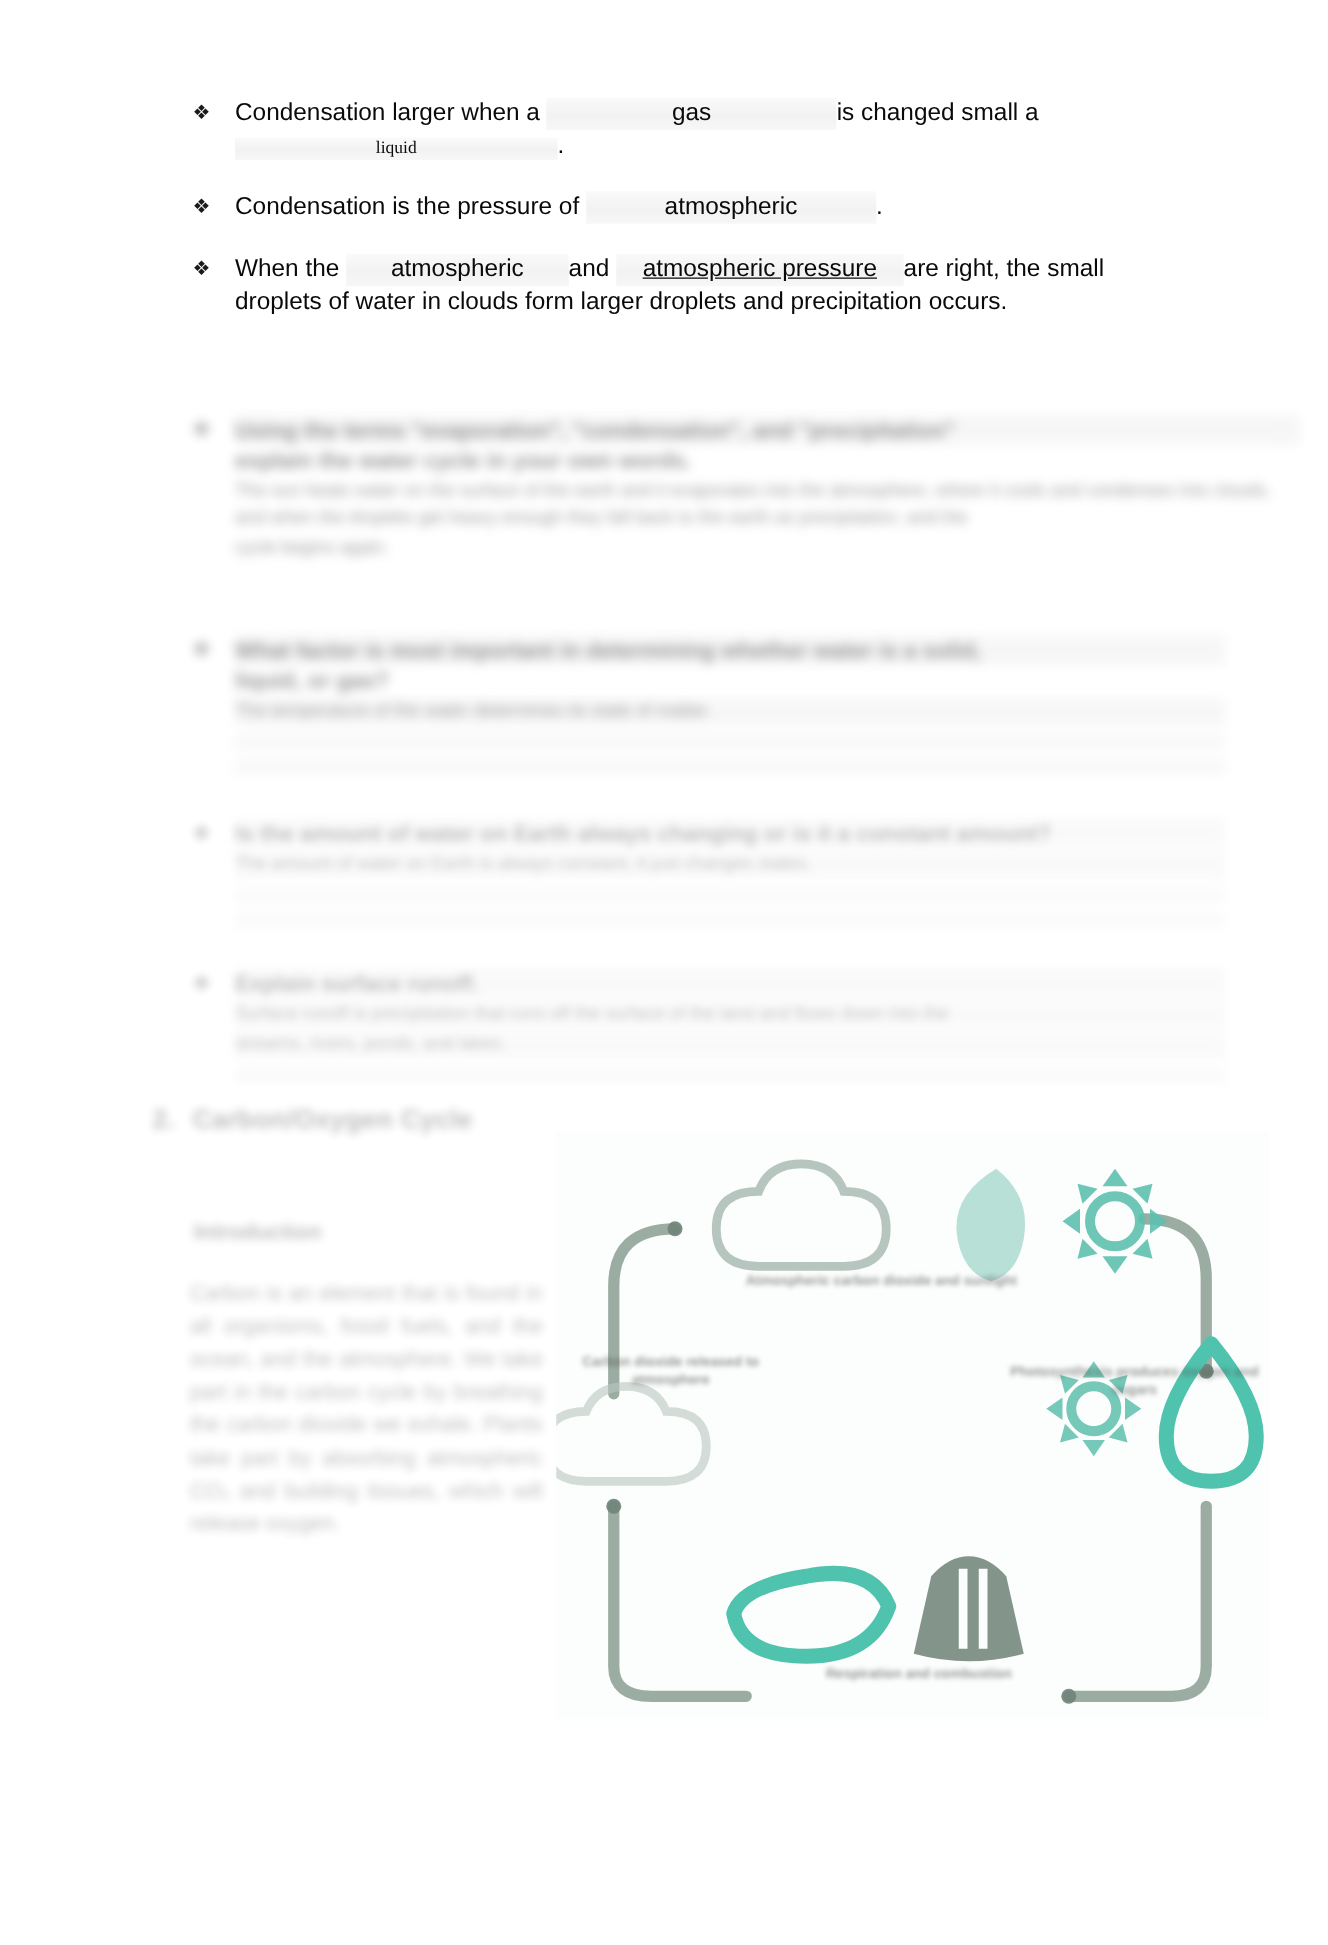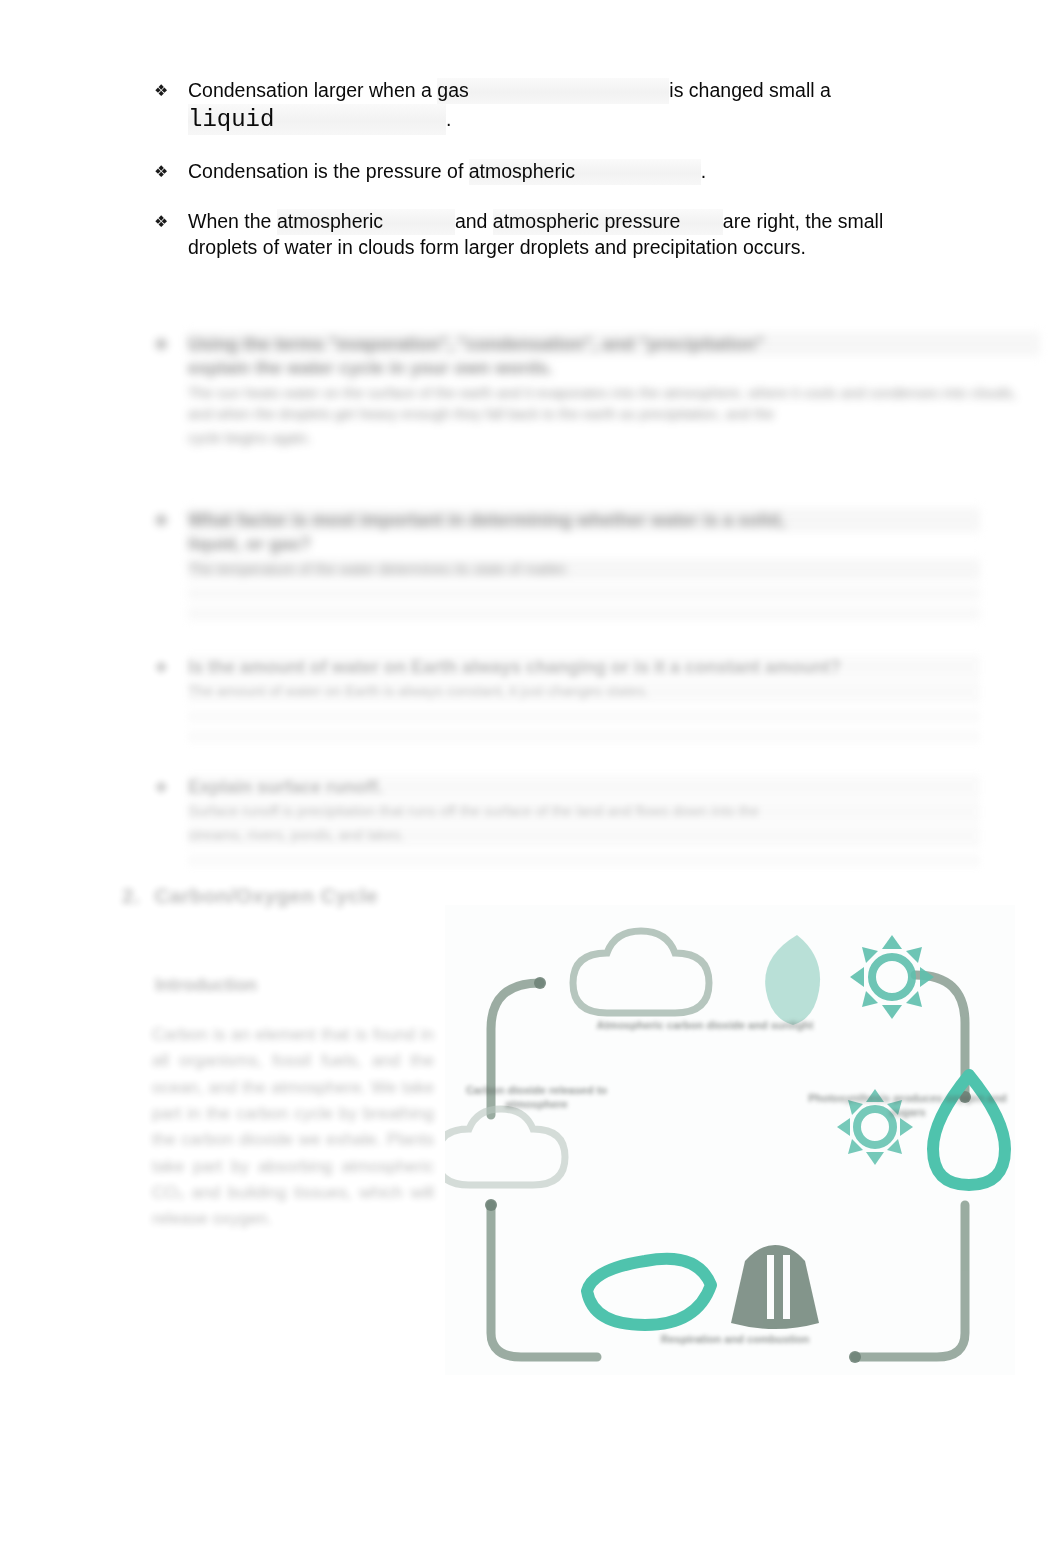--- a/index.html
+++ b/index.html
@@ -40,28 +40,29 @@
     position: absolute;
     left: 4px;
     top: 1px;
     font-size: 16px;
     color: #1a1a1a;
     line-height: 1.5;
   }
   .blank {
     display: inline-block;
     background: linear-gradient(180deg, #fafafa 0%, #f2f2f2 55%, #f7f7f7 100%);
+    text-align: center;
     color: #0a0a0a;
     vertical-align: baseline;
   }
   .blank.w-gas    { width: 232px; }
-  .blank.w-liquid { width: 258px; font-family: Liberation Mono, monospace; font-size: 24px; }
+  .blank.w-liquid { width: 258px; font-family: Liberation Serif, serif; font-size: 14px; }
   .blank.w-evap   { width: 232px; }
   .blank.w-temp   { width: 178px; }
-  .blank.w-atm    { width: 230px; }
+  .blank.w-atm    { width: 230px; text-decoration: underline; }
 
   
   .blurgroup {
     position: absolute;
     filter: blur(3.6px);
     opacity: 0.62;
     color: #2e2e2e;
   }
   .blur-strong { filter: blur(4.4px); opacity: 0.5; }
   .blur-soft   { filter: blur(3.2px); opacity: 0.30; }

